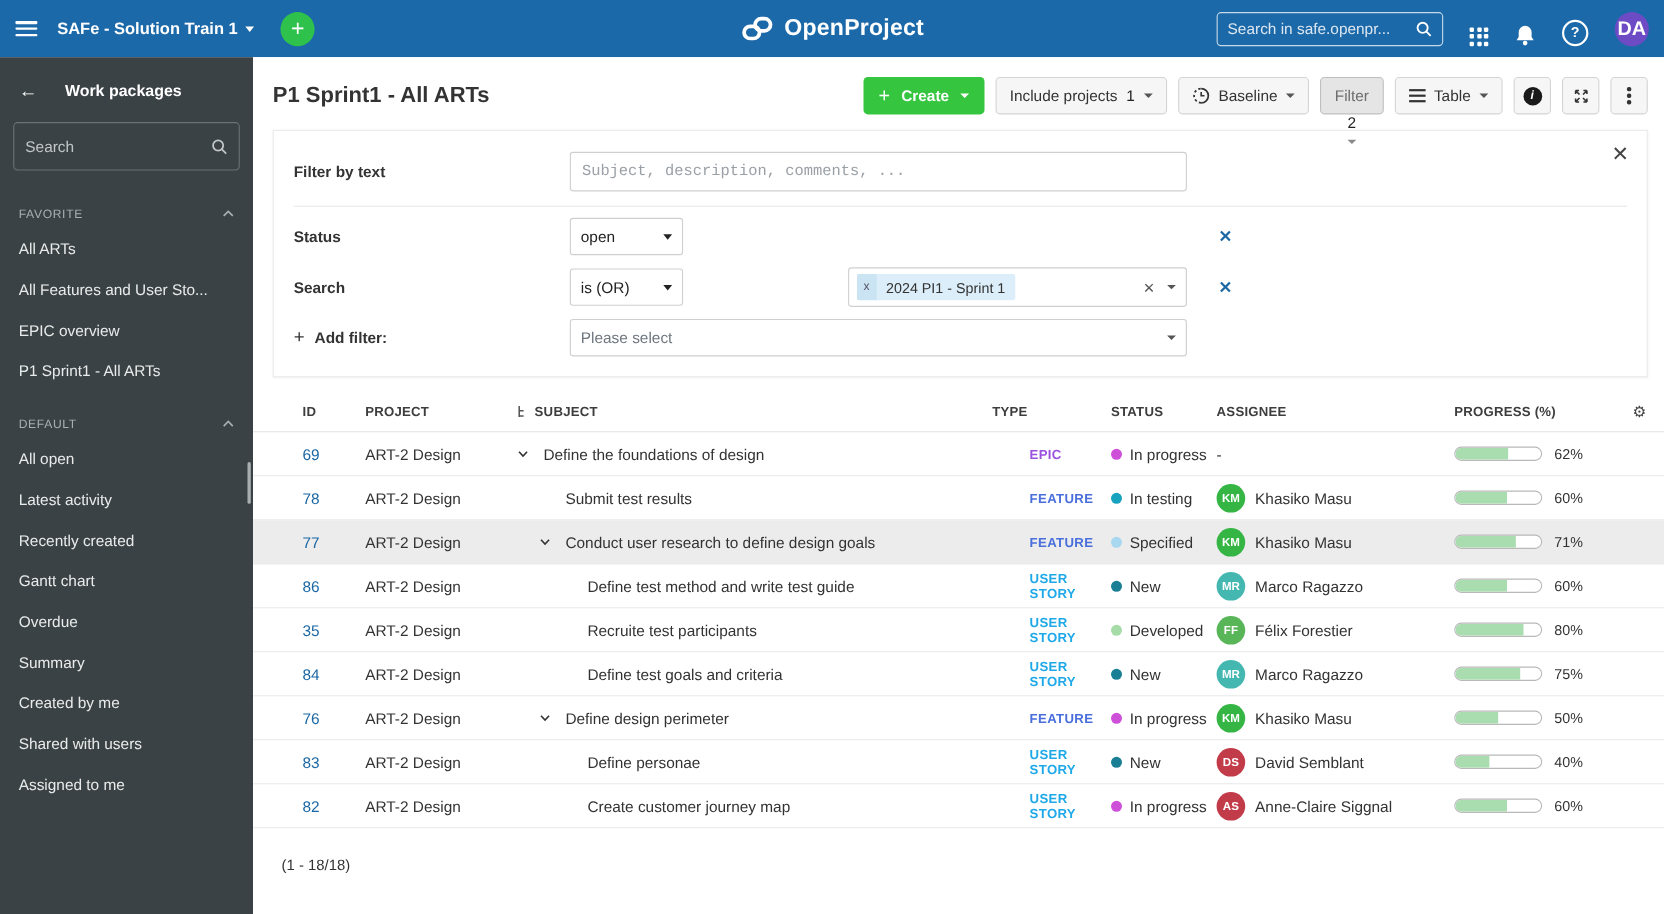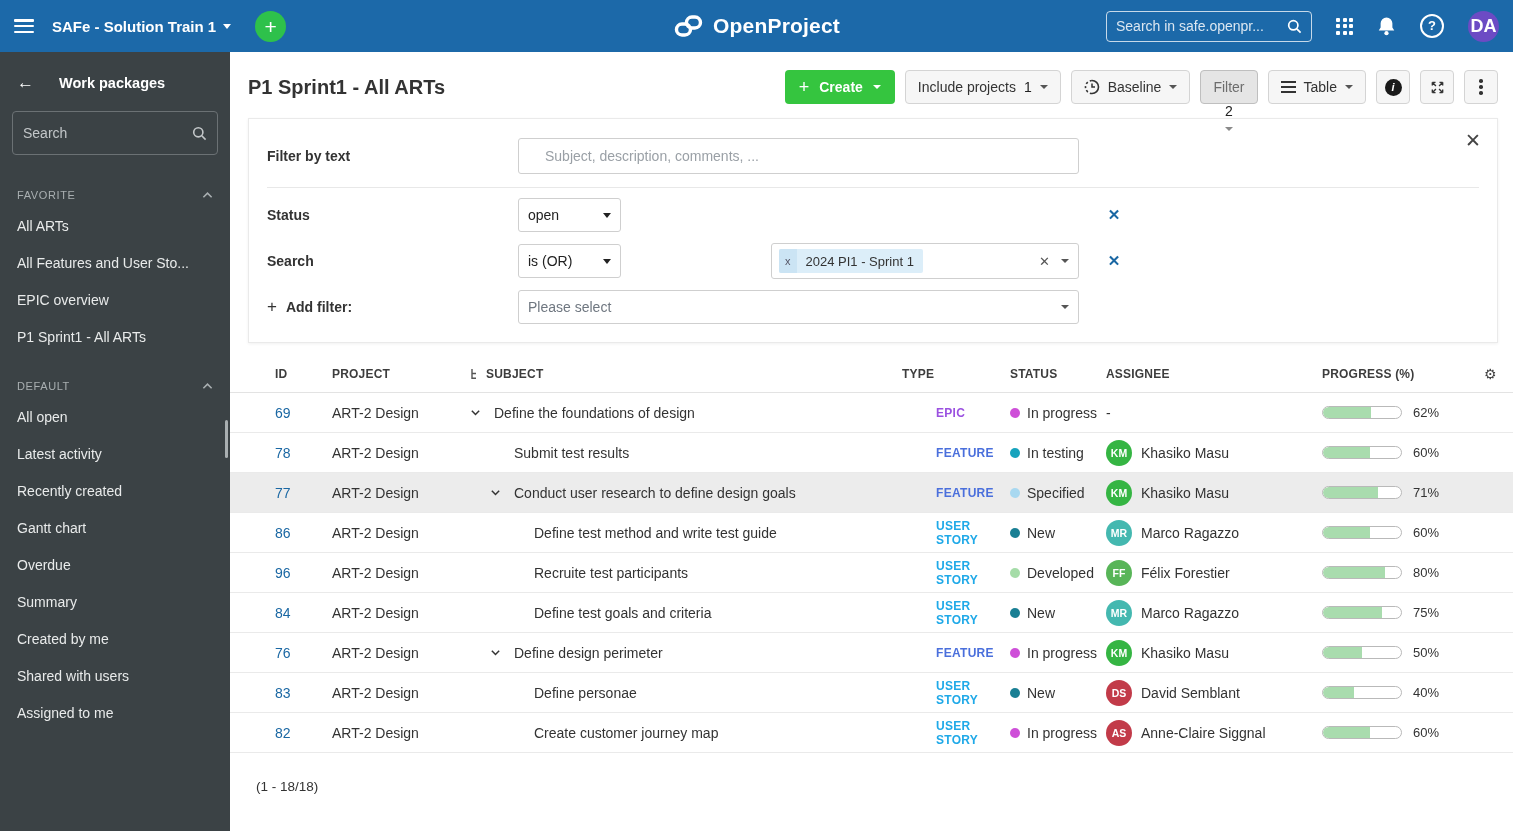--- a/index.html
+++ b/index.html
@@ -7,21 +7,21 @@
 
   
   .topbar { position:relative; height:52px; background:#1c69a9; display:flex; align-items:center; padding:0 14px; gap:18px; }
   .hamburger { width:20px; height:14px; display:flex; flex-direction:column; justify-content:space-between; cursor:pointer; background:none; border:none; }
   .hamburger span { display:block; height:2.5px; background:#fff; border-radius:1px; }
   .proj-sel { display:flex; align-items:center; gap:7px; color:#fff; font-size:15px; font-weight:bold; cursor:pointer; }
   .caret-w { width:0; height:0; border-left:4.5px solid transparent; border-right:4.5px solid transparent; border-top:5px solid #fff; display:inline-block; }
   .plus-btn { width:31px; height:31px; border-radius:50%; background:#2ec14b; border:none; color:#fff; font-size:21px; line-height:29px; text-align:center; cursor:pointer; margin-left:6px; }
   .logo { position:absolute; left:50%; transform:translateX(-50%); display:flex; align-items:center; gap:8px; color:#fff; }
   .logo-text { font-size:21px; font-weight:bold; letter-spacing:.2px; }
-  .topbar-right { margin-left:auto; display:flex; align-items:center; gap:24px; }
+  .topbar-right { margin-left:auto; display:flex; align-items:flex-end; gap:24px; }
   .tb-search { width:206px; height:31px; border:1px solid rgba(255,255,255,.75); border-radius:4px; display:flex; align-items:center; padding:0 9px; }
   .tb-search input { flex:1; background:transparent; border:none; outline:none; color:#eef4f9; font-size:14px; width:100px; }
   .tb-search input::placeholder { color:#dce7f1; }
   .grid-icon { display:grid; grid-template-columns:repeat(3,4px); grid-template-rows:repeat(3,4px); gap:2.5px; cursor:pointer; }
   .grid-icon i { background:#fff; border-radius:1px; }
   .help-btn { width:24px; height:24px; border-radius:50%; border:2px solid #fff; color:#fff; background:none; font-size:13px; font-weight:bold; text-align:center; line-height:20px; cursor:pointer; }
   .avatar-top { width:31px; height:31px; border-radius:50%; background:#6c4bc4; color:#fff; font-size:18px; font-weight:bold; display:flex; align-items:center; justify-content:center; cursor:pointer; border:none; }
 
   
   .shell { display:flex; height:779px; }
@@ -55,21 +55,21 @@
   .kebab { display:flex; flex-direction:column; gap:2.5px; }
   .kebab i { width:3.5px; height:3.5px; border-radius:50%; background:#333; }
   .tbl-icon { display:flex; flex-direction:column; gap:2.5px; }
   .tbl-icon i { width:15px; height:2.5px; background:#333; }
 
   
   .filter-panel { position:relative; margin:2px 15px 0 18px; border:1px solid #eaeaea; box-shadow:0 1px 3px rgba(0,0,0,.06); padding:14px 18px 12px; }
   .fp-close { position:absolute; top:12px; right:16px; background:none; border:none; font-size:19px; color:#444; cursor:pointer; line-height:1; }
   .f-row { display:grid; grid-template-columns:251px 253px 308px 70px 1fr; align-items:center; min-height:46px; }
   .f-label { font-size:14px; font-weight:bold; color:#333; }
-  .f-text-input { grid-column:2/4; height:36px; border:1px solid #cfcfcf; border-radius:3px; padding:0 26px; font-size:14px; color:#333; outline:none; font-family:Liberation Sans, sans-serif; }
+  .f-text-input { grid-column:2/4; height:36px; border:1px solid #cfcfcf; border-radius:3px; padding:0 10px; font-size:14px; color:#333; outline:none; font-family:Liberation Mono, monospace; }
   .f-text-input::placeholder { color:#9aa0a6; }
   .f-divider { border-bottom:1px solid #e8e8e8; margin:8px 0 4px; }
   .sel { height:34px; width:103px; border:1px solid #cfcfcf; border-radius:3px; background:#fff; display:flex; align-items:center; justify-content:space-between; padding:0 9px; font-size:14px; color:#222; cursor:pointer; }
   .sel .caret-b { width:0; height:0; border-left:4px solid transparent; border-right:4px solid transparent; border-top:5px solid #222; }
   .sel.wide { grid-column:2/4; width:auto; color:#6f7780; }
   .values-box { grid-column:3; height:36px; border:1px solid #cfcfcf; border-radius:3px; display:flex; align-items:center; padding:0 9px 0 7px; gap:6px; }
   .chip { display:flex; align-items:stretch; background:#dceef9; border-radius:2px; overflow:hidden; height:24px; }
   .chip-x { background:#cbe4f4; color:#556; font-size:11px; display:flex; align-items:center; padding:0 6px; cursor:pointer; }
   .chip-label { display:flex; align-items:center; padding:0 9px; font-size:13px; color:#333; }
   .vb-right { margin-left:auto; display:flex; align-items:center; gap:11px; color:#555; }
@@ -420,21 +420,21 @@
             </div>
             <div class="prog-wrap">
               <div class="prog-bar">
                 <div class="prog-fill" style="width: 60%;"></div>
               </div>
               <span class="prog-pct">60%</span>
             </div>
             <span></span>
           </div>
           <div class="tgrid trow">
-            <span class="wp-id">96</span>
+            <span class="wp-id">35</span>
             <span>ART-2 Design</span>
             <div class="subj-wrap" style="padding-left: 40px;">
               <span class="chev-btn"></span>
               <span>Recruite test participants</span>
             </div>
             <span class="wp-type" style="color: rgb(31, 169, 232);">USER STORY</span>
             <div class="status-wrap">
               <span class="status-dot" style="background: rgb(165, 220, 168);"></span>
               <span>Developed</span>
             </div>

